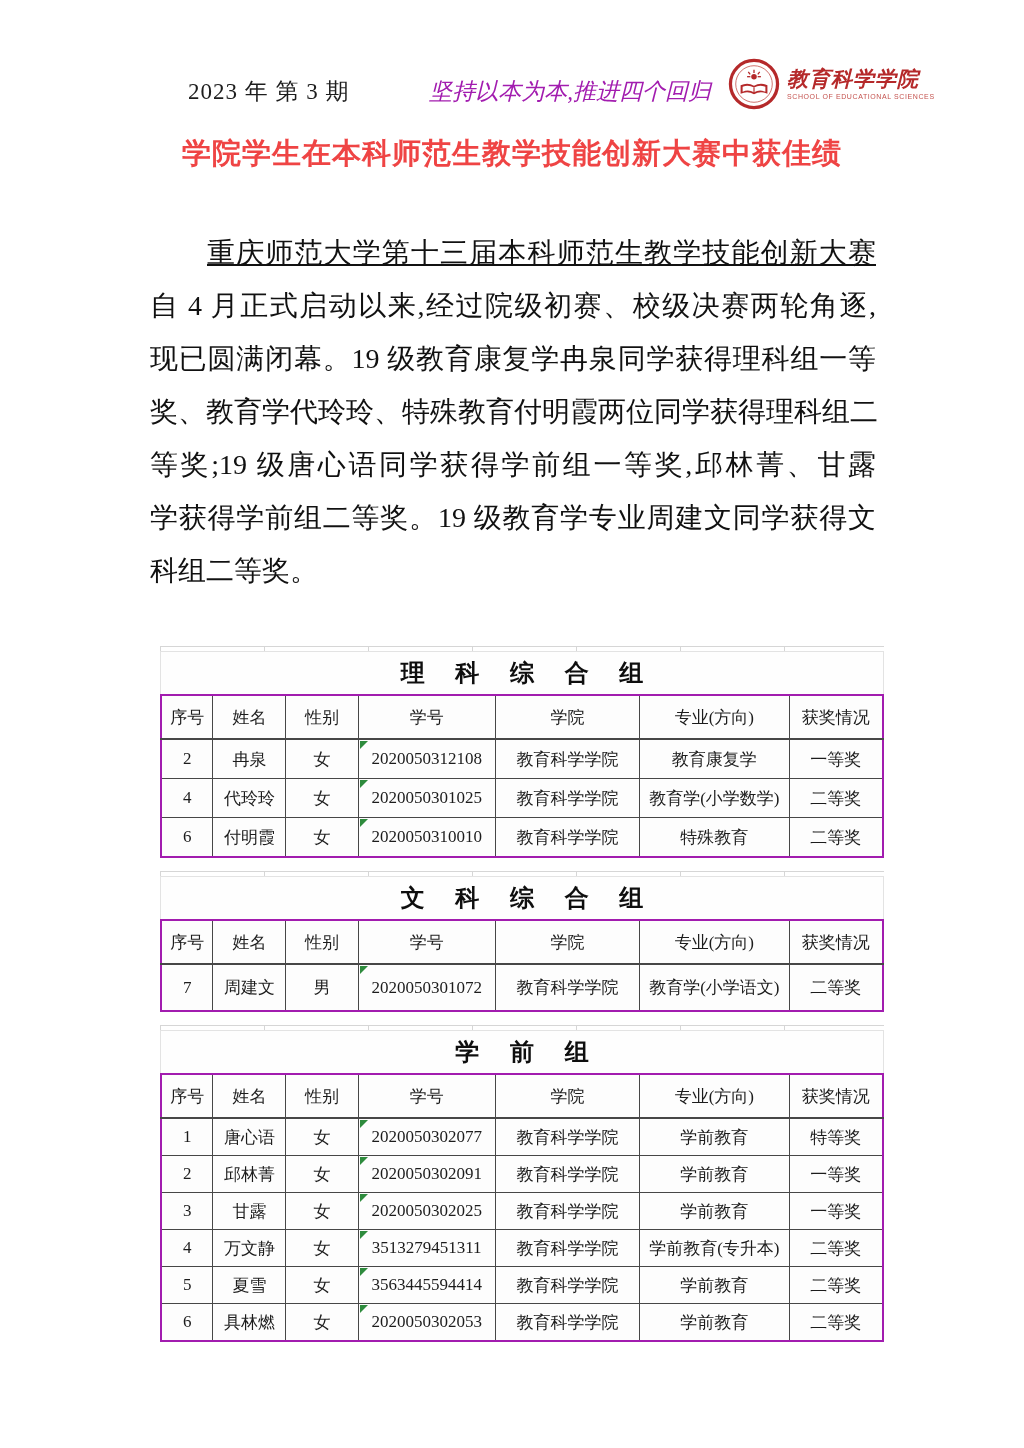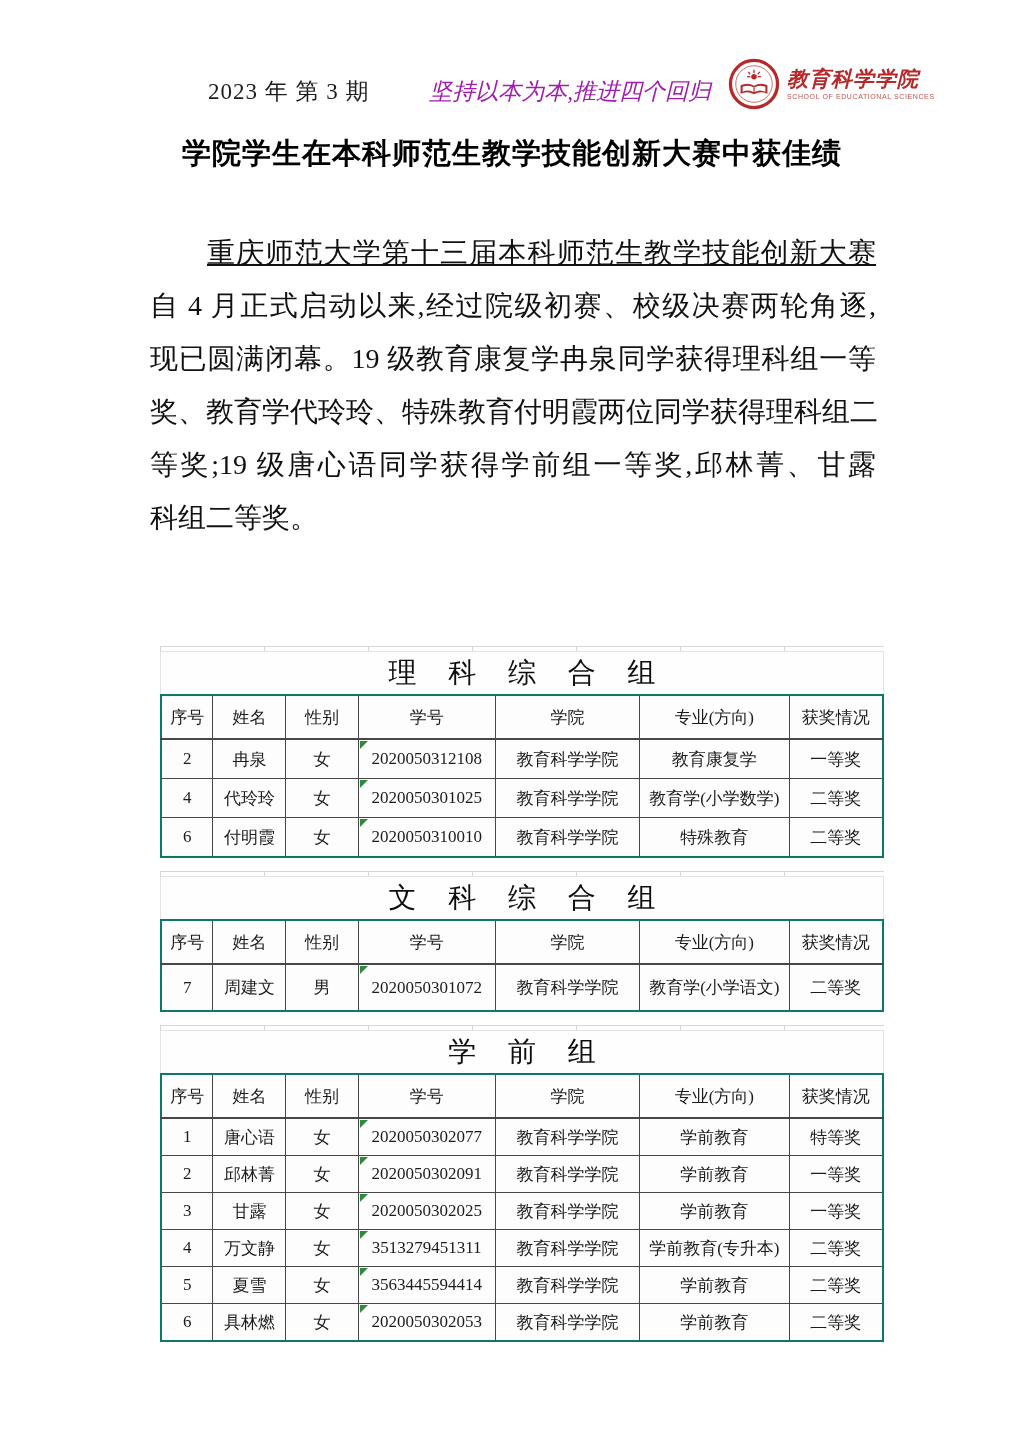--- a/index.html
+++ b/index.html
@@ -5,21 +5,21 @@
   html,body{margin:0;padding:0;background:#ffffff;}
   body{
     width:1024px;height:1448px;position:relative;
     font-family:"Liberation Serif","DejaVu Serif",serif;
     color:#161616;overflow:hidden;
   }
   .page{position:absolute;inset:0;background:#fff;}
 
   
   .hdr-issue{
-    position:absolute;top:76px;left:208px;
+    position:absolute;top:76px;left:188px;
     font-size:23px;letter-spacing:1px;color:#1d1d1d;
   }
   .hdr-slogan{
     position:absolute;top:76px;left:420px;width:300px;
     font-size:23px;font-style:italic;letter-spacing:0;
     text-align:center;color:#a21caf;
   }
   .hdr-logo{
     position:absolute;top:58px;left:728px;
     display:flex;align-items:center;gap:7px;
@@ -35,21 +35,21 @@
     font-size:7px;color:#c4524e;letter-spacing:0.6px;
     margin-top:3px;white-space:nowrap;
     font-family:"Liberation Sans",sans-serif;
   }
 
   
   .article-title{
     position:absolute;top:134px;left:0;width:100%;
     text-align:center;font-size:29px;font-weight:bold;
     font-family:"Liberation Sans","DejaVu Sans",sans-serif;
-    letter-spacing:1px;color:#000000;margin:0;
+    letter-spacing:1px;color:#ef4444;margin:0;
   }
 
   
   .article-body{
     position:absolute;top:226px;left:150px;width:726px;
     font-size:28px;color:#111;
   }
   .body-line{
     height:53px;line-height:53px;white-space:nowrap;
     text-align:justify;text-align-last:justify;
@@ -66,26 +66,26 @@
     background-image:
       linear-gradient(#d6d6d6,#d6d6d6),
       repeating-linear-gradient(90deg,#d6d6d6 0 1px,transparent 1px 104px);
     background-size:100% 1px,100% 5px;
     background-repeat:no-repeat;
   }
   .tcaption{
     border:1px solid #e3e3e3;border-bottom:none;
     height:42px;display:flex;align-items:center;justify-content:center;
     font-family:"Liberation Sans","DejaVu Sans",sans-serif;
-    font-weight:normal;font-size:28px;letter-spacing:12px;text-indent:12px;
+    font-weight:bold;font-size:24px;letter-spacing:12px;text-indent:12px;
     color:#0e0e0e;background:#fefefe;
   }
   table.award{
     width:100%;border-collapse:collapse;table-layout:fixed;
-    border:2px solid #0f766e;background:#fdfdfd;
+    border:2px solid #a21caf;background:#fdfdfd;
   }
   table.award td,table.award th{
     border:1px solid #474747;text-align:center;vertical-align:middle;
     font-weight:normal;font-size:17px;color:#1c1c1c;
     padding:0 2px;white-space:nowrap;overflow:visible;
   }
   table.award thead th{height:42px;border-bottom-width:2px;}
   .tablewrap:nth-of-type(1) tbody td{height:38px;}
   .tablewrap:nth-of-type(2) tbody td{height:45px;}
   .tablewrap:nth-of-type(3) tbody td{height:36px;}
@@ -135,20 +135,21 @@
   </div>
 
   <h1 class="article-title">学院学生在本科师范生教学技能创新大赛中获佳绩</h1>
 
   <div class="article-body">
       <div class="body-line indent">重庆师范大学第十三届本科师范生教学技能创新大赛</div>
       <div class="body-line">自 4 月正式启动以来,经过院级初赛、校级决赛两轮角逐,</div>
       <div class="body-line">现已圆满闭幕。19 级教育康复学冉泉同学获得理科组一等</div>
       <div class="body-line">奖、教育学代玲玲、特殊教育付明霞两位同学获得理科组二</div>
       <div class="body-line">等奖;19 级唐心语同学获得学前组一等奖,邱林菁、甘露</div>
+      <div class="body-line">学获得学前组二等奖。19 级教育学专业周建文同学获得文</div>
       <div class="body-line last">科组二等奖。</div>
     </div>
 
   <div class="tables-section">
       <div class="tablewrap">
         <div class="grid-hint"></div>
         <div class="tcaption">理 科 综 合 组</div>
         <table class="award">
           <colgroup>
             <col style="width: 7.2%;">

